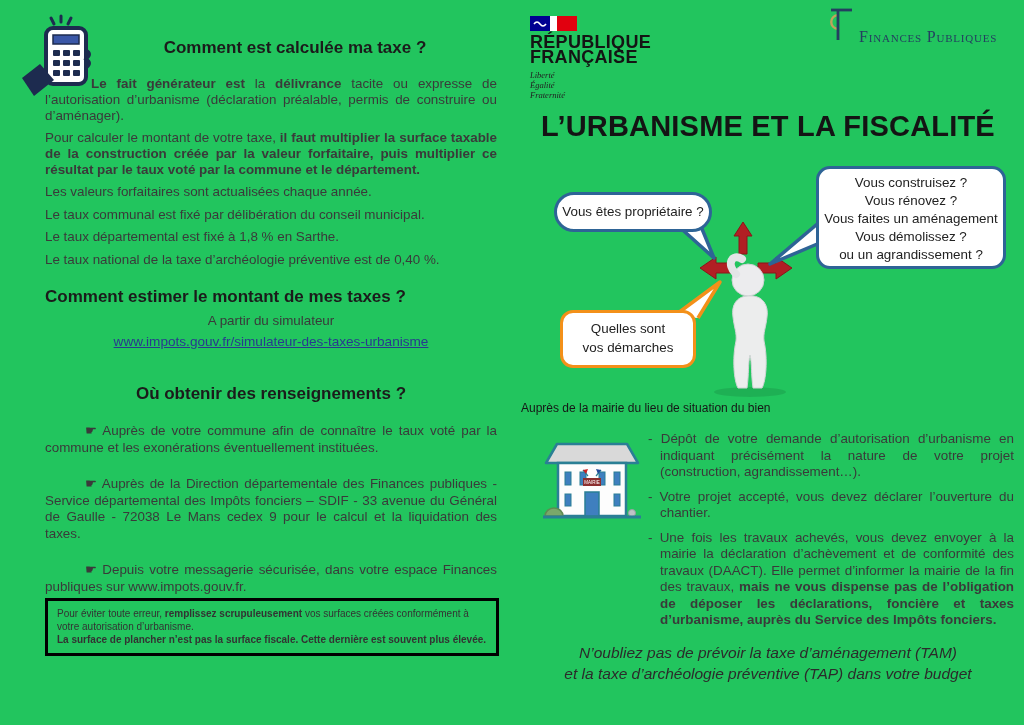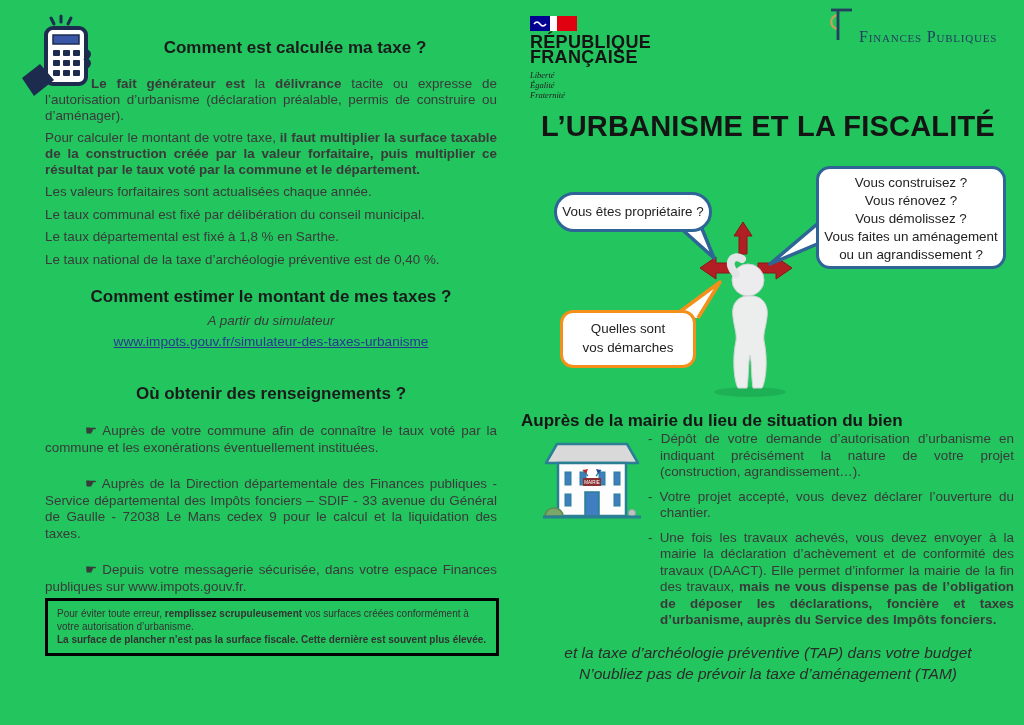--- a/index.html
+++ b/index.html
@@ -9,23 +9,23 @@
   
   .calc-icon{position:absolute;left:16px;top:14px;width:92px;height:92px;}
   .h1{position:absolute;left:110px;top:38px;width:370px;text-align:center;
       font-size:17px;font-weight:bold;color:#1b1b1b;}
   .p1{position:absolute;left:45px;top:76px;width:452px;text-align:justify;
       font-size:13.4px;line-height:16px;text-indent:46px;}
   .p2{position:absolute;left:45px;top:130px;width:452px;text-align:justify;
       font-size:13.4px;line-height:16px;}
   .lines{position:absolute;left:45px;top:184px;width:452px;font-size:13.4px;}
   .lines p{margin:0 0 7.5px;line-height:15px;}
-  .h2{position:absolute;left:45px;top:287px;width:452px;text-align:center;
+  .h2{position:absolute;left:45px;top:287px;width:452px;
       font-size:17px;font-weight:bold;color:#1b1b1b;}
-  .sim-label{position:absolute;left:45px;top:313px;width:452px;text-align:center;font-size:13.4px;font-style:italic;}
+  .sim-label{position:absolute;left:45px;top:313px;width:452px;text-align:center;font-size:13.4px;}
   .sim-link-wrap{position:absolute;left:45px;top:332px;width:452px;text-align:center;}
   .sim-link{font-size:13.6px;color:#283a8f;text-decoration:underline;}
   .h3{position:absolute;left:45px;top:384px;width:452px;text-align:center;
       font-size:17px;font-weight:bold;color:#1b1b1b;}
   .lbullets{position:absolute;left:45px;top:423px;width:452px;font-size:13.4px;}
   .lbullets p{margin:0 0 20px;text-indent:40px;text-align:justify;line-height:16.5px;}
   .warnbox{position:absolute;left:45px;top:598px;width:430px;border:3px solid #000;
            padding:6px 9px 7px;font-size:10px;line-height:13px;color:#333;}
   
   .rf-logo{position:absolute;left:530px;top:16px;width:120px;}
@@ -47,22 +47,22 @@
   .figure{position:absolute;left:168px;top:62px;}
   .bubble{position:absolute;background:#fff;text-align:center;color:#222;font-size:13.4px;}
   .bub-owner{left:34px;top:34px;width:152px;height:34px;border:3.5px solid #2e6496;
              border-radius:20px;line-height:34px;}
   .bub-works{left:296px;top:8px;width:184px;height:92px;border:3.5px solid #2e6496;
              border-radius:14px;padding-top:5px;line-height:18px;}
   .bub-steps{left:40px;top:152px;width:130px;height:46px;border:3.5px solid #f39019;
              border-radius:13px;padding-top:6px;line-height:19px;}
   .tail{position:absolute;}
   
-  .section-h{position:absolute;left:521px;top:411px;width:496px;font-size:17px;
-             font-weight:bold;color:#161616;}
+  .section-h{position:absolute;left:521px;top:401px;width:496px;font-size:12px;
+             font-weight:normal;color:#161616;}
   .mairie-icon{position:absolute;left:541px;top:436px;}
   .rcol{position:absolute;left:648px;top:431px;width:366px;font-size:13.4px;}
   .rcol p{margin:0 0 8px;padding-left:12px;text-indent:-12px;text-align:justify;line-height:16.5px;}
   .footer{position:absolute;left:520px;top:642px;width:496px;text-align:center;
           font-style:italic;font-size:15.5px;line-height:21px;color:#2b2b2b;}
 </style>
 </head>
 <body>
 
 <div class="page">
@@ -178,22 +178,22 @@
     </svg>
     <div class="bubble bub-owner">Vous êtes propriétaire ?</div>
 
     <svg class="tail" style="left:240px;top:58px;" width="64" height="56">
       <polygon points="62,4 10,48 62,26" fill="#fff"></polygon>
       <path d="M62,4 L10,48 L62,26" fill="none" stroke="#2e6496" stroke-width="3.5" stroke-linejoin="round"></path>
     </svg>
     <div class="bubble bub-works">
       <div>Vous construisez ?</div>
       <div>Vous rénovez ?</div>
+      <div>Vous faites un aménagement</div>
       <div>Vous démolissez ?</div>
-      <div>Vous faites un aménagement</div>
       <div>ou un agrandissement ?</div>
     </div>
 
     <svg class="tail" style="left:140px;top:116px;" width="66" height="46">
       <polygon points="14,42 60,8 38,44" fill="#fff"></polygon>
       <path d="M14,42 L60,8 L38,44" fill="none" stroke="#f39019" stroke-width="3.5" stroke-linejoin="round"></path>
     </svg>
     <div class="bubble bub-steps">
       <div>Quelles sont</div>
       <div>vos démarches</div>
@@ -229,17 +229,17 @@
     </svg>
   </div>
 
   <div class="rcol">
     <p>- Dépôt de votre demande d’autorisation d’urbanisme en indiquant précisément la nature de votre projet (construction, agrandissement…).</p>
     <p>- Votre projet accepté, vous devez déclarer l’ouverture du chantier.</p>
     <p><span>- Une fois les travaux achevés, vous devez envoyer à la mairie la déclaration d’achèvement et de conformité des travaux (DAACT). Elle permet d’informer la mairie de la fin des travaux, </span><span class="b">mais ne vous dispense pas de l’obligation de déposer les déclarations, foncière et taxes d’urbanisme, auprès du Service des Impôts fonciers.</span></p>
   </div>
 
   <div class="footer">
+    <div>N’oubliez pas de prévoir la taxe d’aménagement (TAM)</div>
     <div>et la taxe d’archéologie préventive (TAP) dans votre budget</div>
-    <div>N’oubliez pas de prévoir la taxe d’aménagement (TAM)</div>
   </div>
 
 </div>
 
 </body></html>

